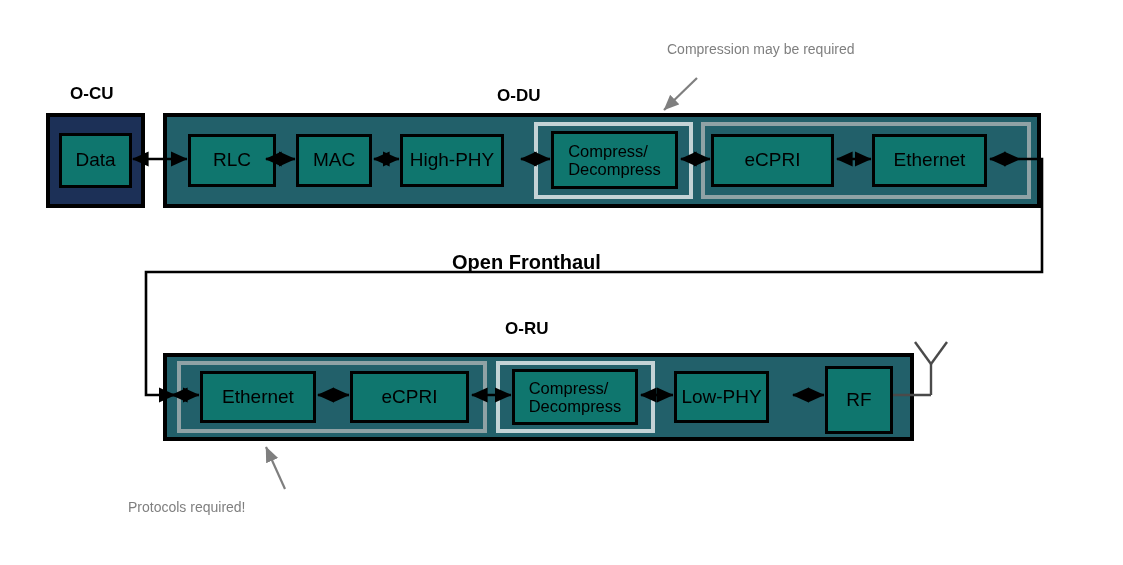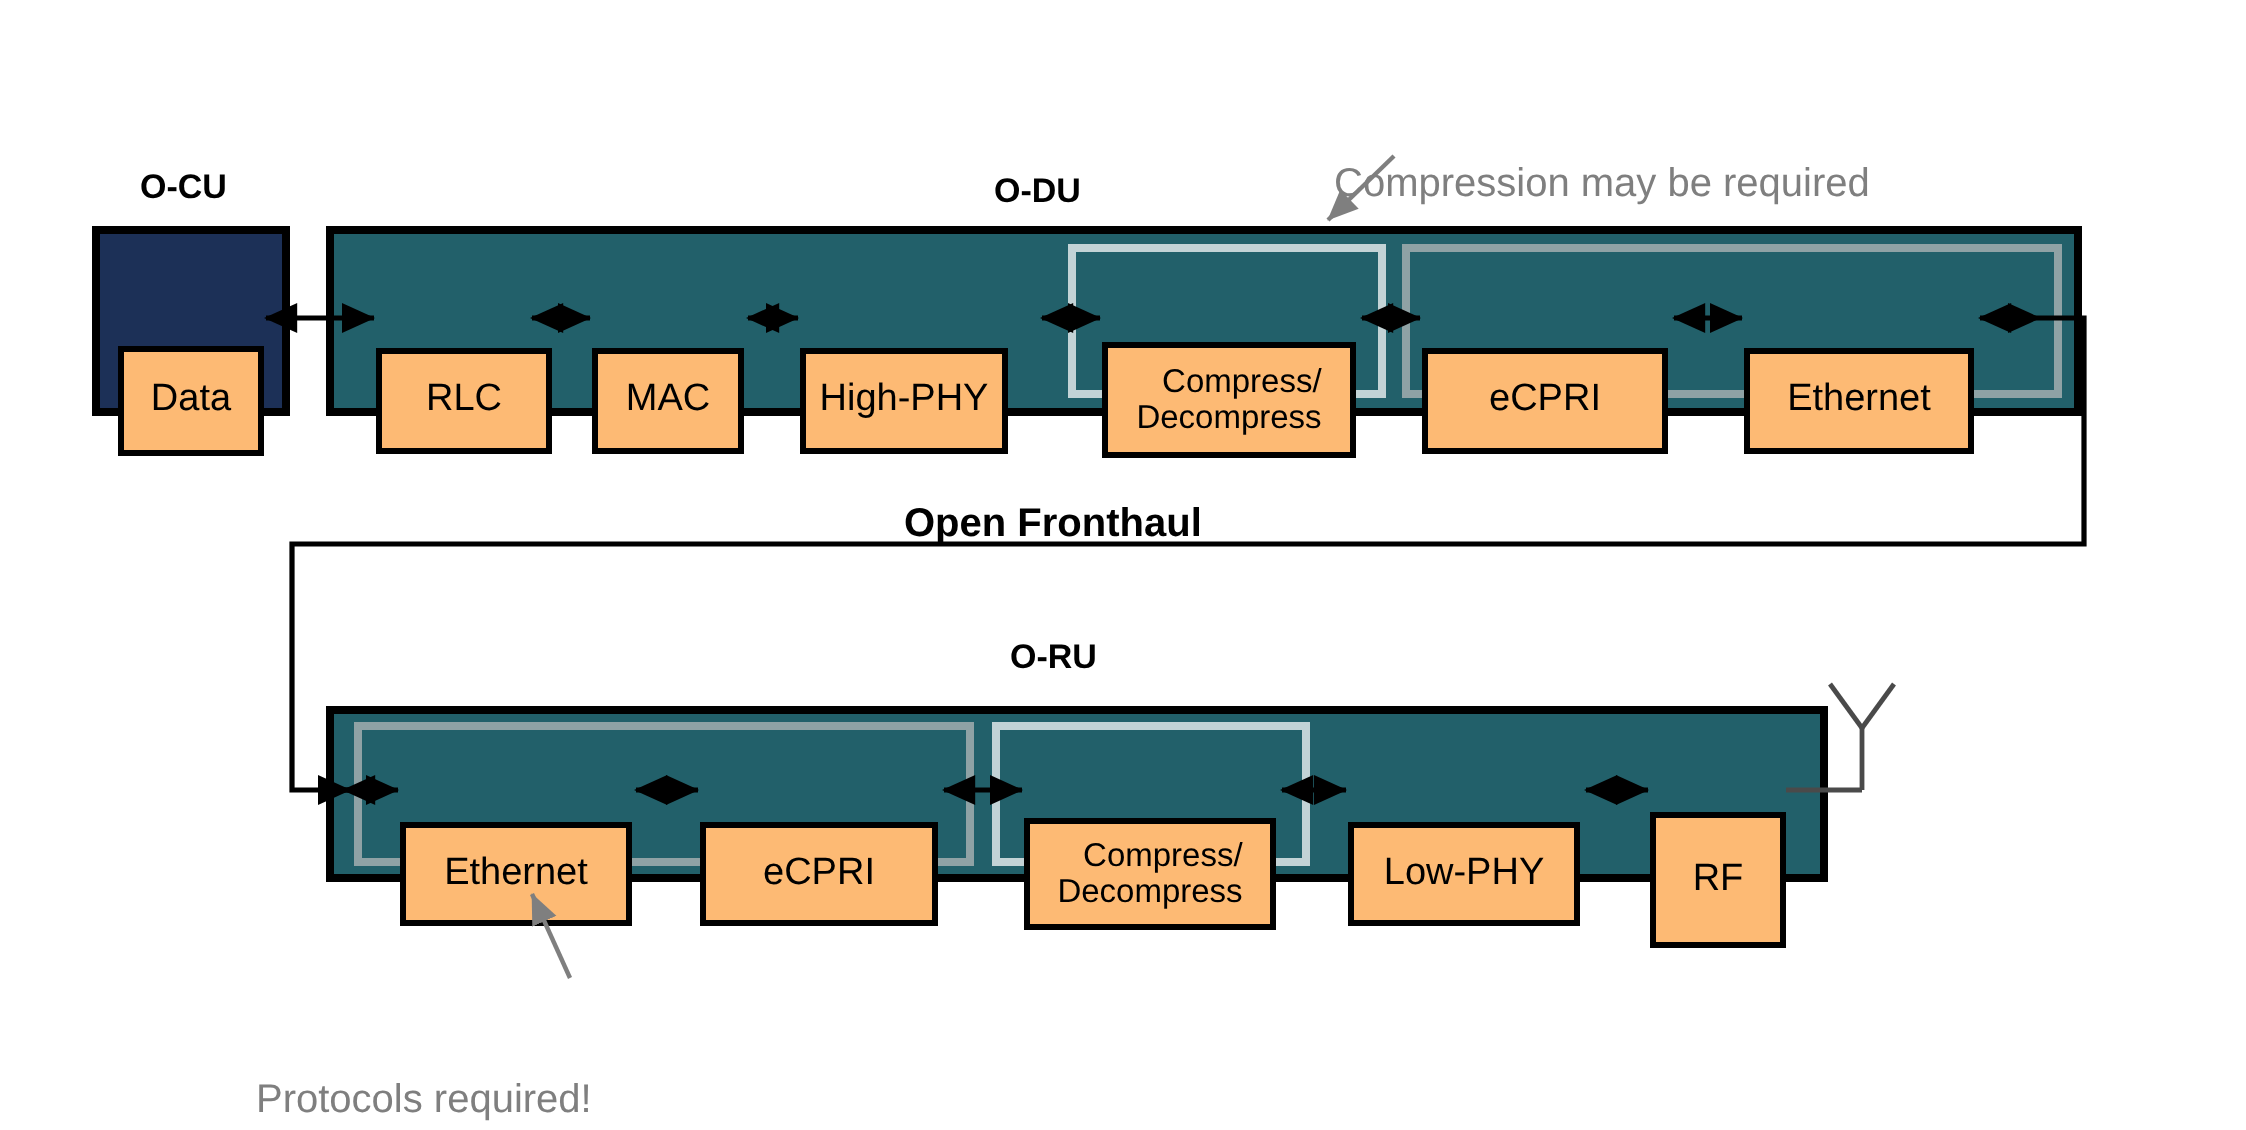--- a/index.html
+++ b/index.html
@@ -43,50 +43,48 @@
     box-sizing: border-box;
     background: transparent;
   }
   .frame-light { border: 4px solid #C3D3D6; }
   .frame-dark  { border: 4px solid #8FA2A5; }
 
   
   .pbox {
     position: absolute;
     box-sizing: border-box;
-    background: #fdba74;
+    background: #0f766e;
     border: 3px solid #000000;
     display: flex;
     align-items: center;
     justify-content: center;
-    text-align: right;
+    text-align: left;
     color: #000000;
     font-size: 19px;
     line-height: 1.1;
     white-space: pre-line;
-    margin-top: 40px;
   }
   .pbox.two-line { font-size: 16.5px; }
 
   
   #wires {
     position: absolute;
     left: 0; top: 0;
     width: 1123px;
     height: 565px;
     pointer-events: none;
   }
 
   
   .annot {
     position: absolute;
     color: #7F7F7F;
-    font-size: 20px;
+    font-size: 14px;
     white-space: nowrap;
-    margin-top: 40px;
   }
   .label-black {
     position: absolute;
     color: #000000;
     font-size: 20px;
     white-space: nowrap;
   }
 </style>
 </head>
 <body>
@@ -115,21 +113,21 @@
 
   <div class="bar bar-teal" style="left:163px; top:353px; width:751px; height:88px;"></div>
 
   <div class="group-frame frame-dark" style="left:177px; top:361px; width:310px; height:72px;"></div>
   <div class="group-frame frame-light" style="left:496px; top:361px; width:159px; height:72px;"></div>
 
   <div class="pbox" style="left:200px; top:371px; width:116px; height:52px;">Ethernet</div>
   <div class="pbox" style="left:350px; top:371px; width:119px; height:52px;">eCPRI</div>
   <div class="pbox two-line" style="left:512px; top:369px; width:126px; height:56px;">Compress/
 Decompress</div>
-  <div class="pbox" style="left:674px; top:371px; width:116px; height:52px;">Low-PHY</div>
+  <div class="pbox" style="left:674px; top:371px; width:95px; height:52px;">Low-PHY</div>
   <div class="pbox" style="left:825px; top:366px; width:68px; height:68px;">RF</div>
 
   <div class="label-black" style="left:452px; top:251px;font-weight:bold;">Open Fronthaul</div>
   <div class="annot" style="left:667px; top:41px;">Compression may be required</div>
   <div class="annot" style="left:128px; top:499px;">Protocols required!</div>
 
   <svg id="wires" viewBox="0 0 1123 565" xmlns="http://www.w3.org/2000/svg">
     <defs>
       <marker id="arrBlack" markerWidth="7" markerHeight="7" refX="6.2" refY="3.2" orient="auto" markerUnits="strokeWidth">
         <path d="M0,0.3 L6.4,3.2 L0,6.1 z" fill="#000000"></path>

